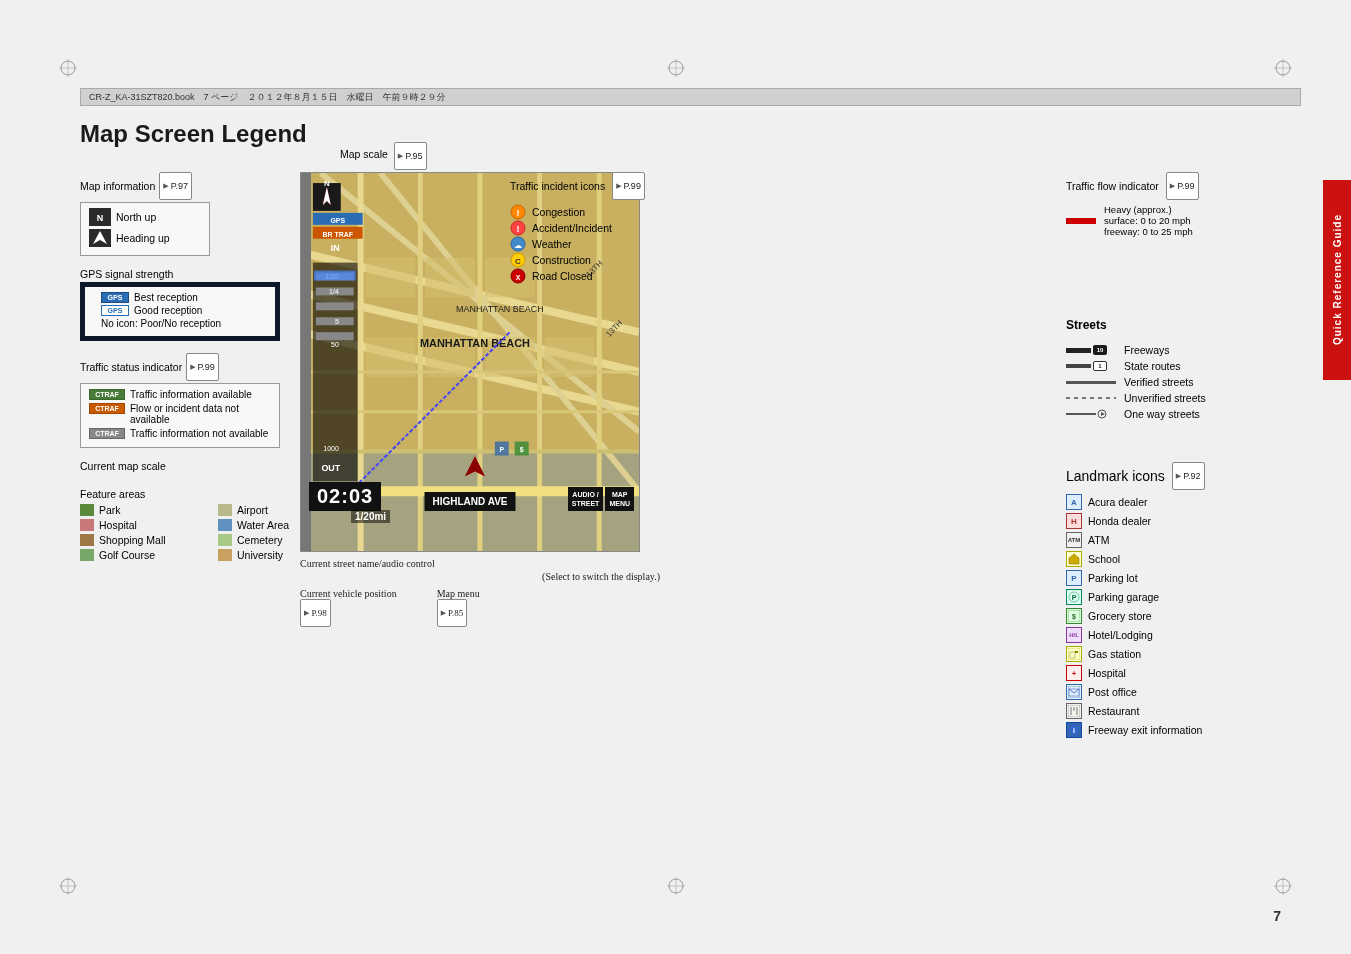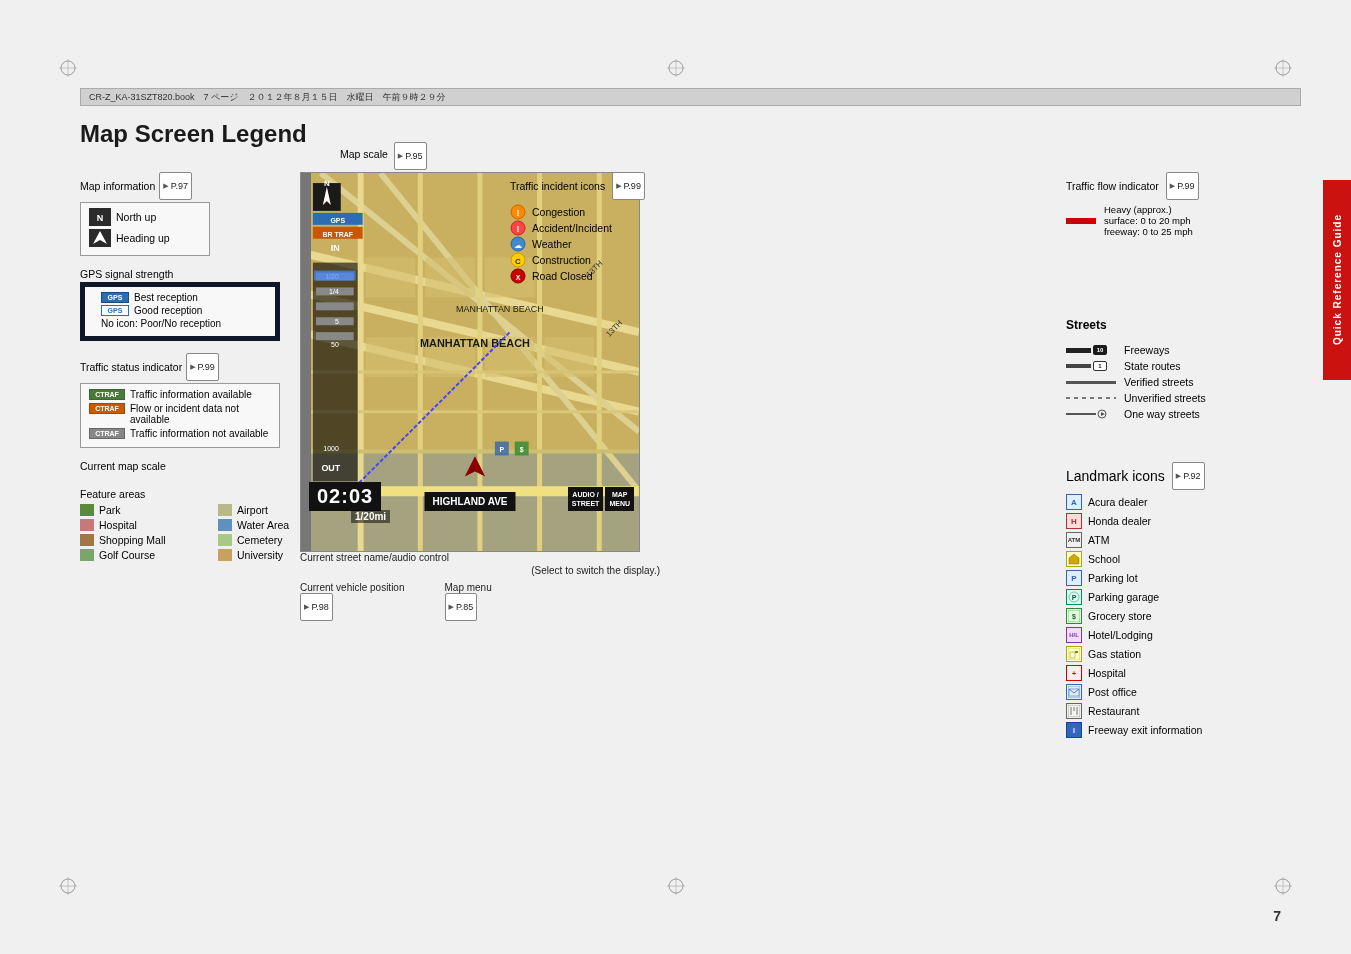--- a/index.html
+++ b/index.html
@@ -643,21 +643,21 @@
             <div style="background:#111;color:#fff;font-size:7px;font-weight:bold;padding:3px 4px;text-align:center;line-height:1.3;">
               <div>MAP</div>
               <div>MENU</div>
             </div>
           </div>
 
           <div style="position:absolute;bottom:28px;left:50px;color:white;font-size:10px;font-weight:bold;background:rgba(0,0,0,0.5);padding:1px 4px;">1/20mi</div>
 
         </div>
 
-        <div style="">
+        <div style="margin-top:6px;font-family:Liberation Serif, serif;">
 
           <div style="font-size:10px;color:#222;margin-bottom:2px;">
             <span>Current street name/audio control</span>
           </div>
           <div style="font-size:10px;color:#222;margin-bottom:6px;text-align:right;">
             <span>(Select  to switch the display.)</span>
           </div>
 
           <div style="display:flex;gap:40px;">
 

